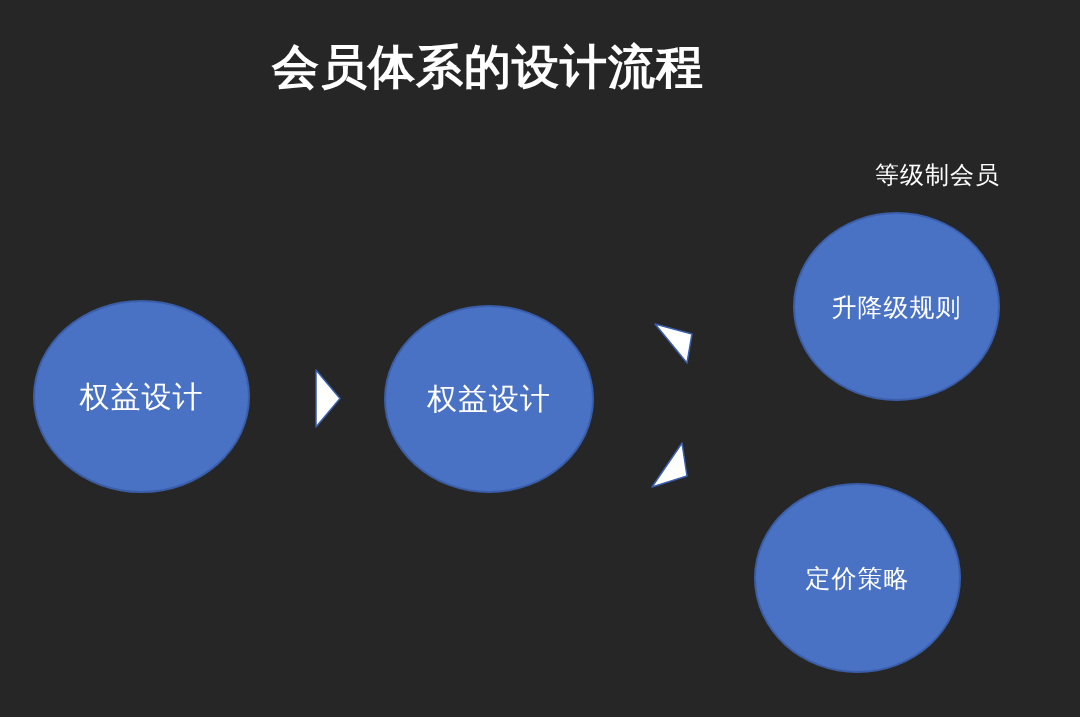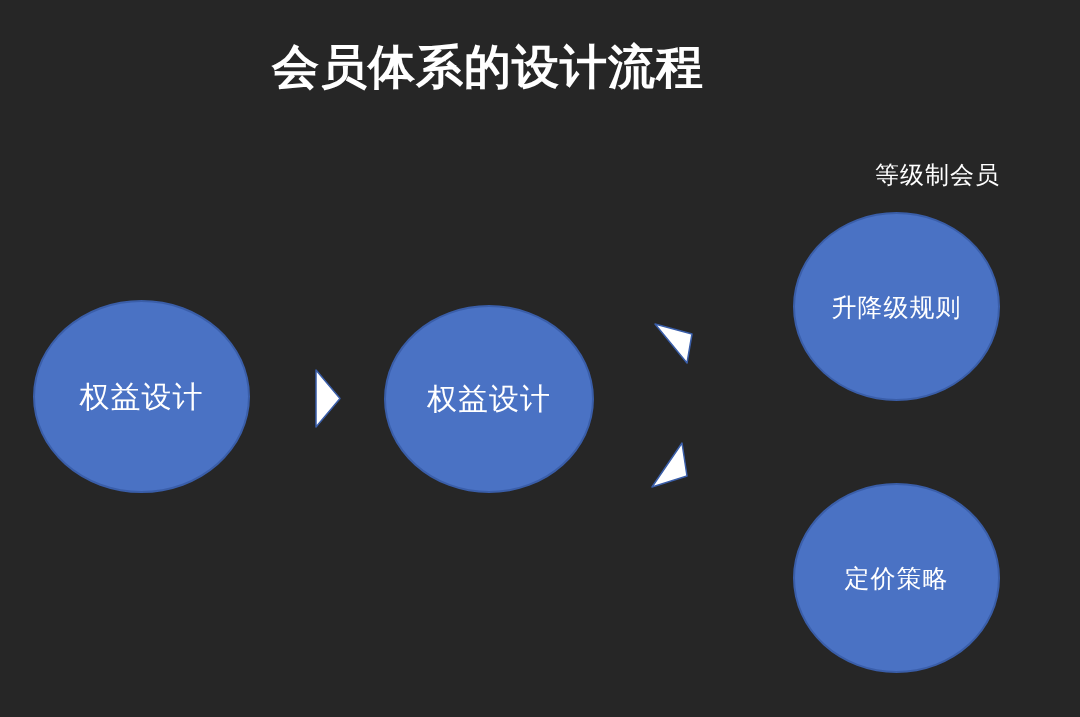--- a/index.html
+++ b/index.html
@@ -27,21 +27,21 @@
   .node{
     position:absolute;border-radius:50%;box-sizing:border-box;
     background:var(--node-fill);
     border:2px solid var(--node-border);
     display:flex;align-items:center;justify-content:center;
     color:var(--text);letter-spacing:1px;line-height:1.2;
   }
   .node-user     {left:33px;  top:300px; width:217px; height:193px; font-size:30px;}
   .node-benefits {left:384px; top:305px; width:210px; height:188px; font-size:30px;text-align:right;}
   .node-upgrade  {left:793px; top:212px; width:207px; height:189px; font-size:25px;}
-  .node-pricing  {left:793px; top:483px; width:207px; height:190px; font-size:25px;}
+  .node-pricing  {left:754px; top:483px; width:207px; height:190px; font-size:25px;}
 
   .branch-label{
     position:absolute;width:207px;text-align:right;
     color:var(--text);font-size:24px;font-weight:500;letter-spacing:1px;line-height:1.2;
   }
   .label-tiered{left:793px;top:161px;}
   .label-paid  {left:793px;top:438px;}
 
   .connectors{
     position:absolute;left:0;top:0;width:1080px;height:717px;

